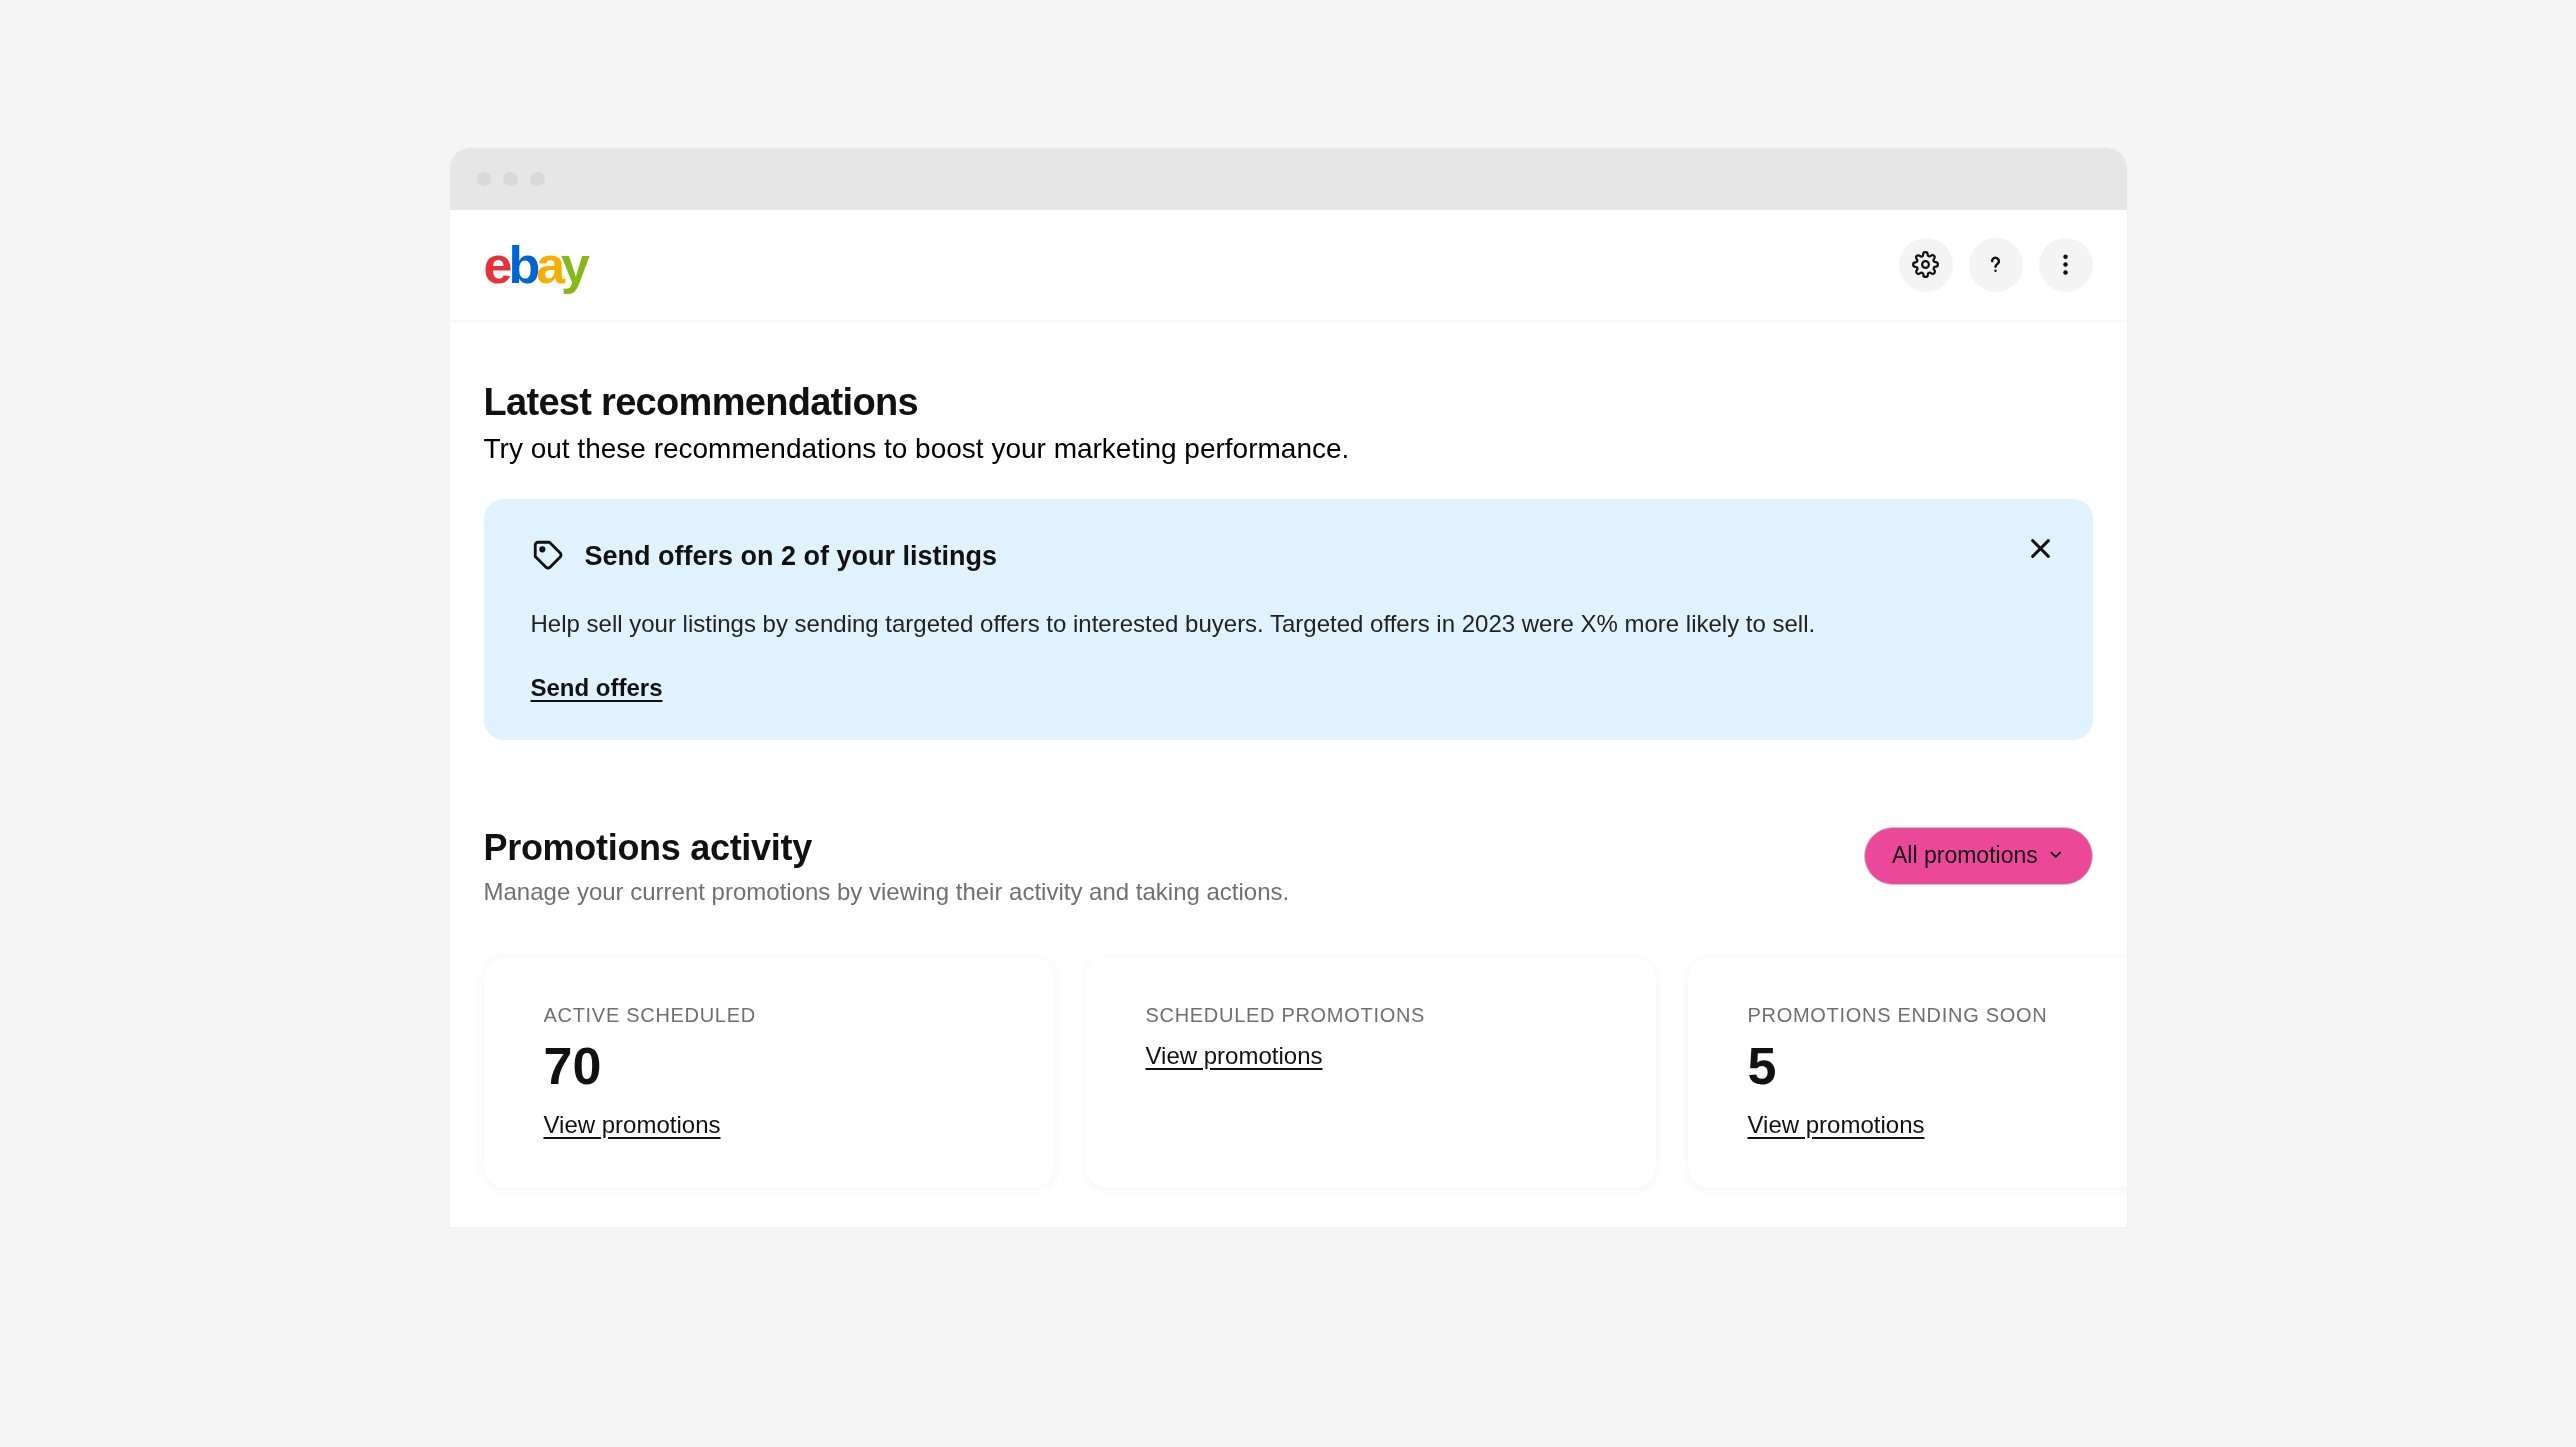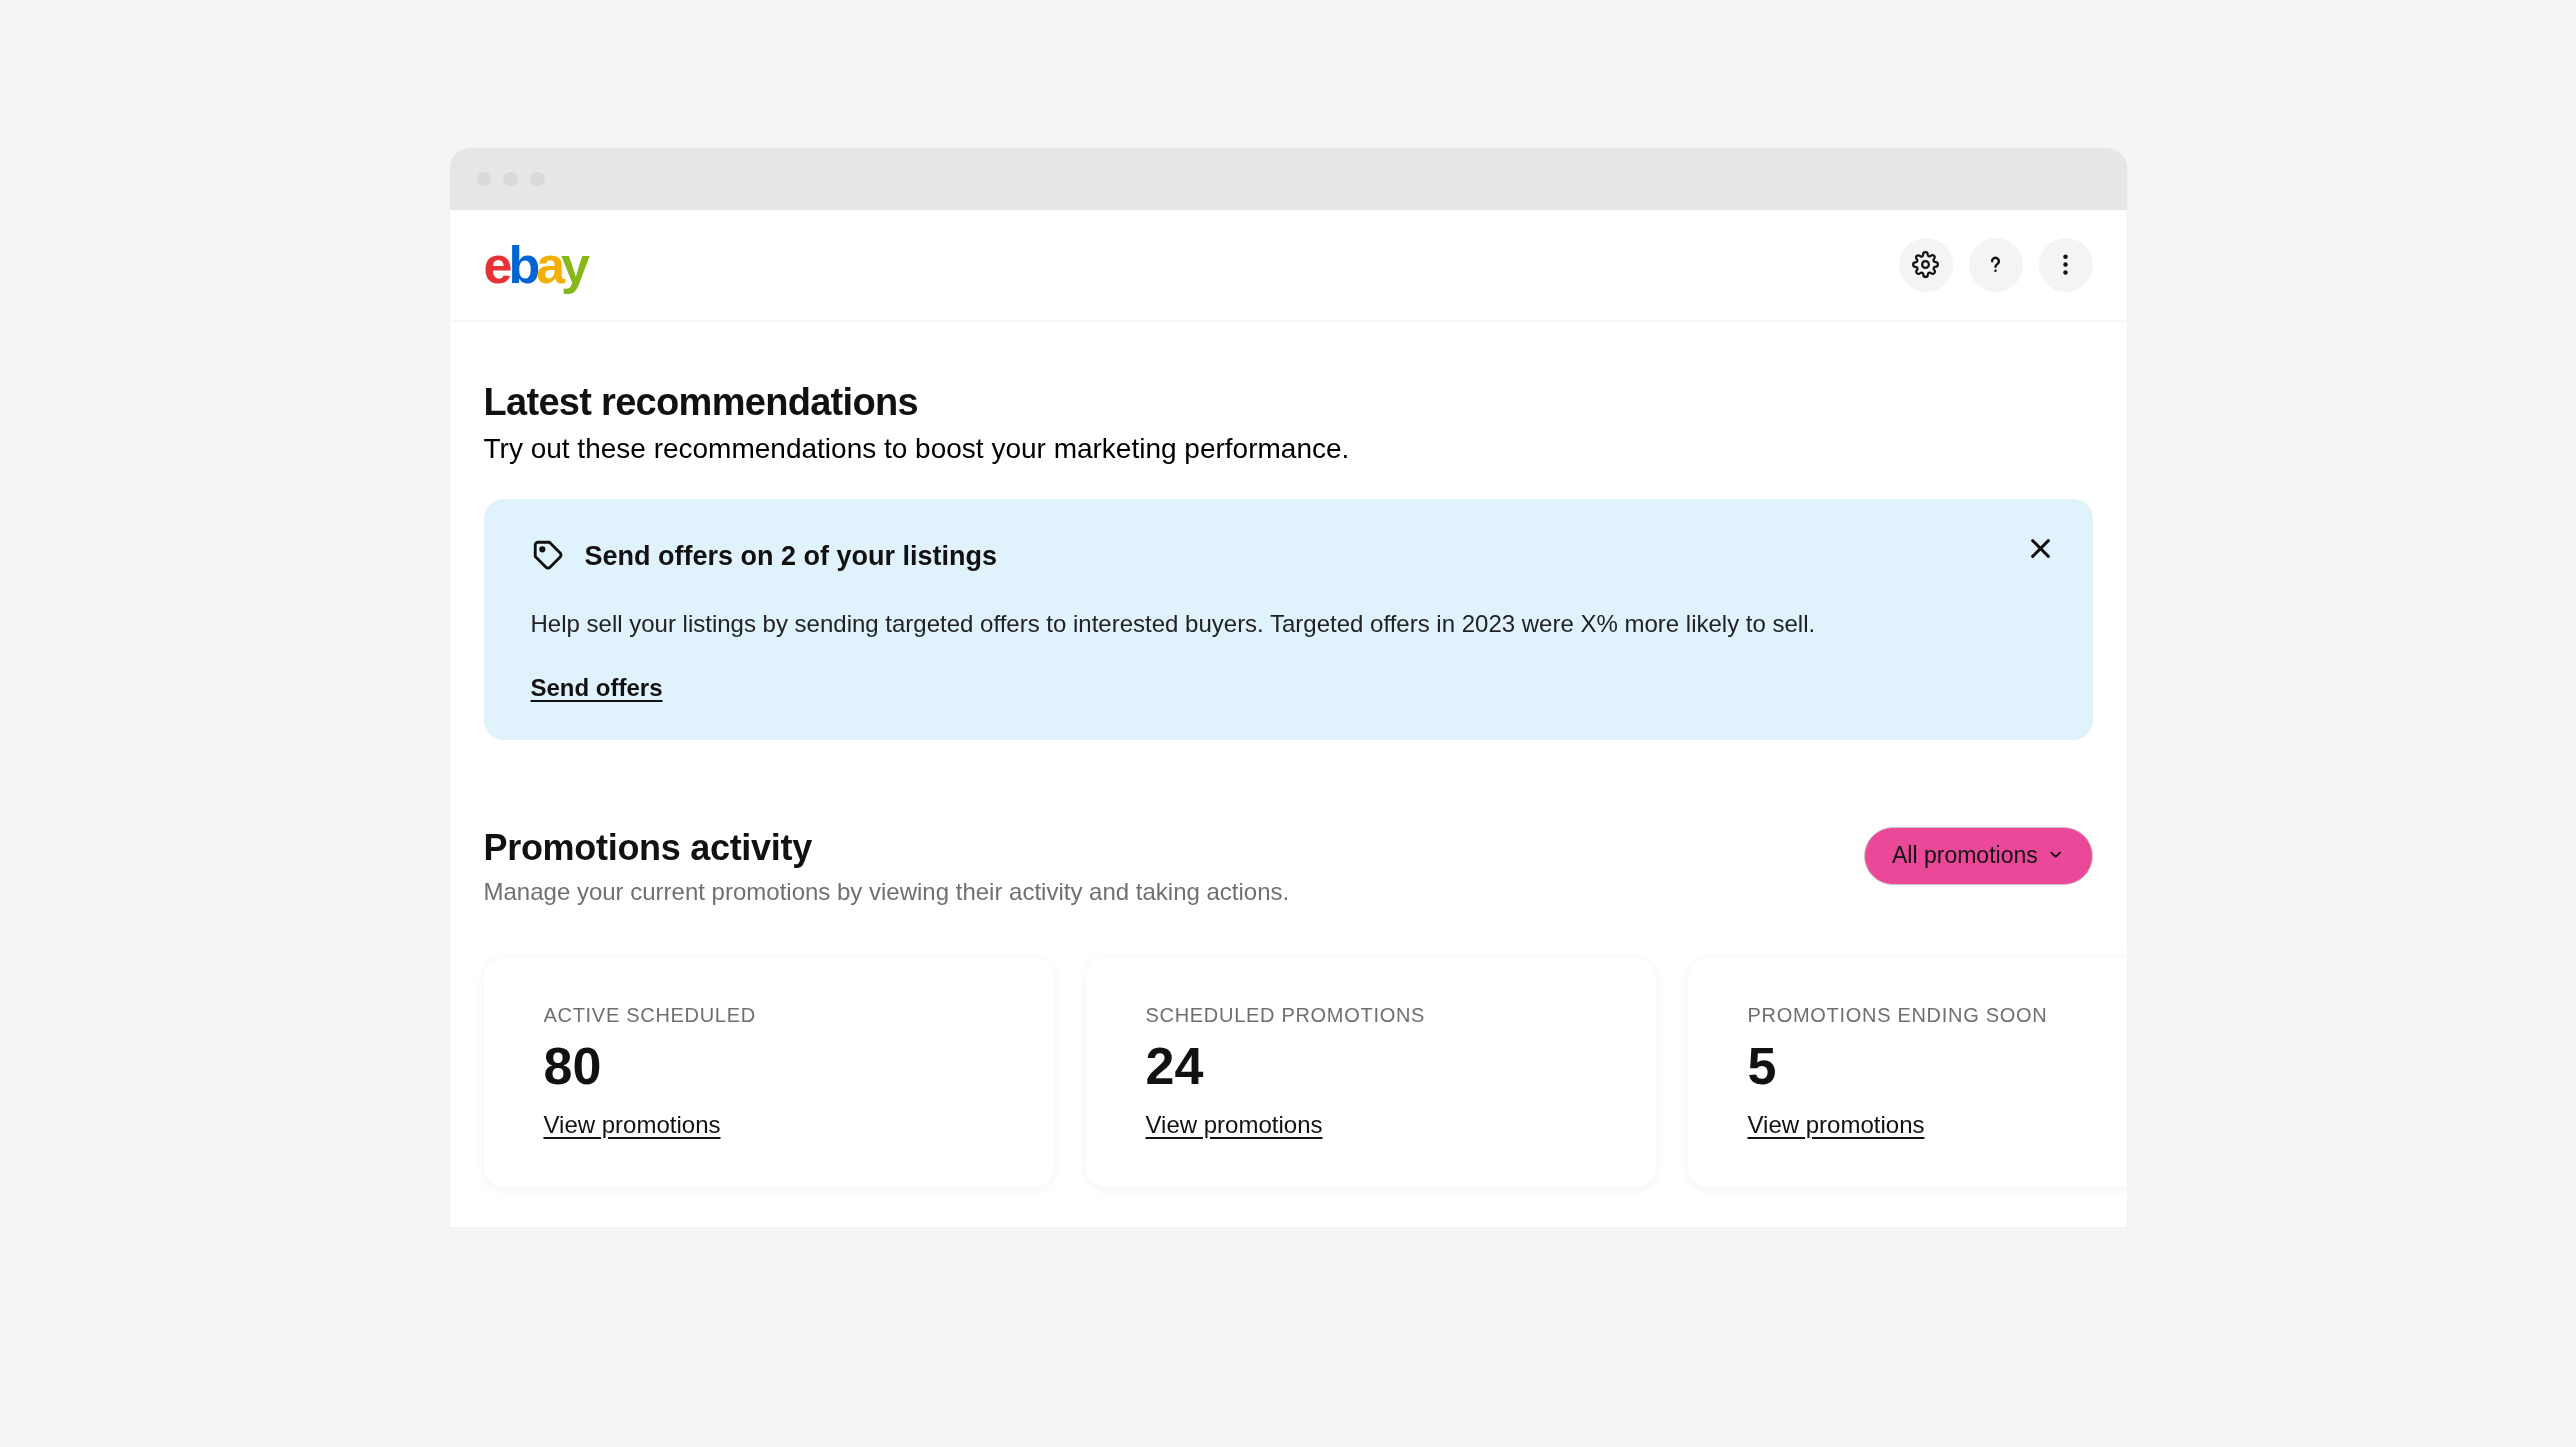--- a/index.html
+++ b/index.html
@@ -272,26 +272,25 @@
           <svg viewBox="0 0 24 24" fill="none" stroke="#111" stroke-width="2.5" stroke-linecap="round" stroke-linejoin="round">
               <polyline points="6 9 12 15 18 9"></polyline>
             </svg>
         </span>
       </div>
     </div>
 
     <div class="cards-row">
       <div class="stat-card">
         <div class="stat-label">ACTIVE SCHEDULED</div>
-        <div class="stat-value">80</div>
+        <div class="stat-value">70</div>
         <a class="stat-link">View promotions</a>
       </div>
       <div class="stat-card">
         <div class="stat-label">SCHEDULED PROMOTIONS</div>
-        <div class="stat-value">24</div>
         <a class="stat-link">View promotions</a>
       </div>
       <div class="stat-card">
         <div class="stat-label">PROMOTIONS ENDING SOON</div>
         <div class="stat-value">5</div>
         <a class="stat-link">View promotions</a>
       </div>
     </div>
 
   </div>

